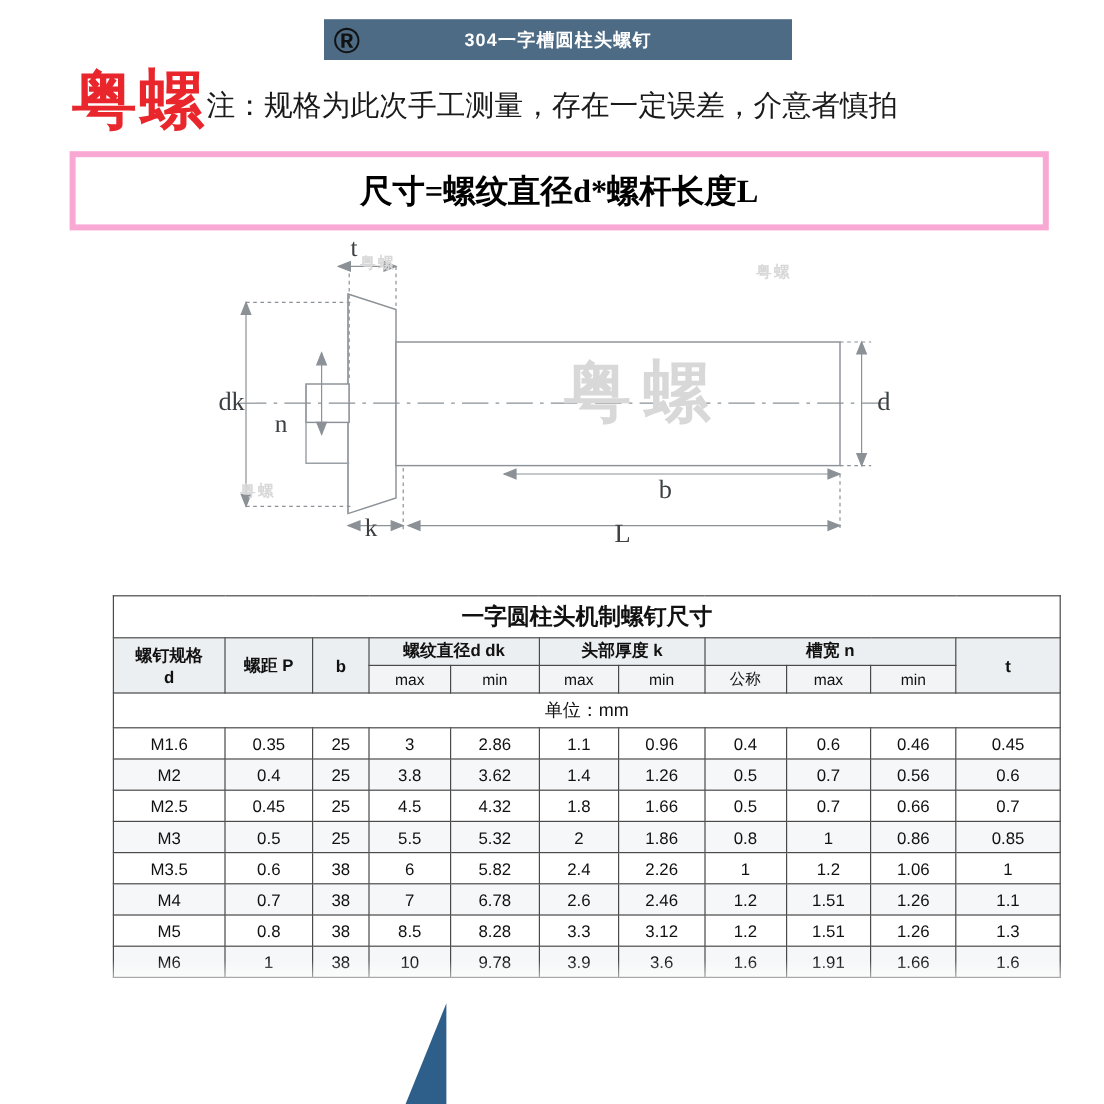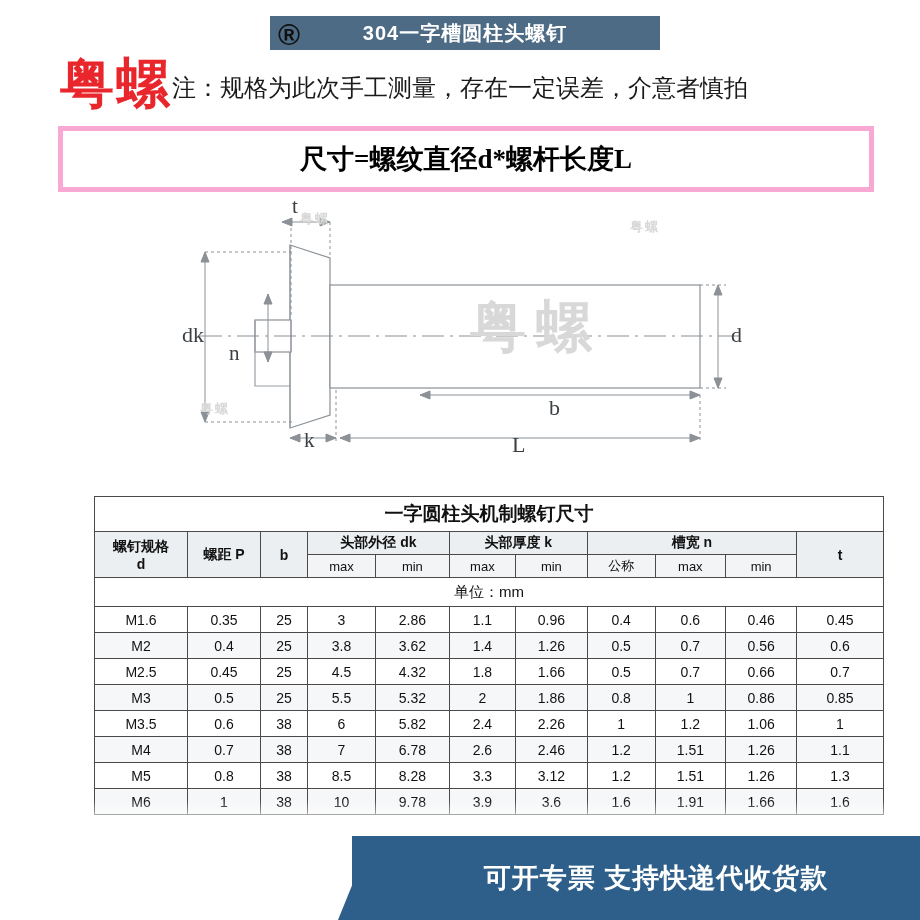--- a/index.html
+++ b/index.html
@@ -13,21 +13,21 @@
     overflow: hidden;
   }
 
   
   .title-bar {
     position: absolute;
     left: 270px; top: 16px;
     width: 390px; height: 34px;
     background: #4d6b84;
     color: #ffffff;
-    font-size: 20px;
+    font-size: 15px;
     font-weight: bold;
     display: flex; align-items: center; justify-content: center;
     letter-spacing: 1px;
   }
   .subtitle {
     position: absolute;
     left: 0; top: 72px;
     width: 920px;
     text-align: center;
     font-size: 24px;
@@ -281,21 +281,21 @@
         <tr>
       <td class="tbl-title" colspan="11">一字圆柱头机制螺钉尺寸</td>
     </tr>
     <tr>
       <td class="hdr" rowspan="2" style="width:86px">
         <div>螺钉规格</div>
         <div>d</div>
       </td>
       <td class="hdr" rowspan="2" style="width:66px">螺距 P</td>
       <td class="hdr" rowspan="2" style="width:40px">b</td>
-      <td class="hdr" colspan="2" style="width:140px">头部外径 dk</td>
+      <td class="hdr" colspan="2" style="width:140px">螺纹直径d dk</td>
       <td class="hdr" colspan="2" style="width:136px">头部厚度 k</td>
       <td class="hdr" colspan="3" style="width:210px">槽宽 n</td>
       <td class="hdr" rowspan="2" style="width:80px">t</td>
     </tr>
     <tr>
       <td class="subhdr">max</td>
       <td class="subhdr">min</td>
       <td class="subhdr">max</td>
       <td class="subhdr">min</td>
       <td class="subhdr">公称</td>
@@ -412,16 +412,13 @@
     </tr>
   </tbody>
     </table>
 </div>
 
 <div class="fade"></div>
 
 <div class="footer">
   <div class="footer-white-wedge"></div>
   <div class="footer-notch"></div>
-  <div class="footer-right">
-    <span class="t">可开专票 支持快递代收货款</span>
-  </div>
 </div>
 
 </body></html>

